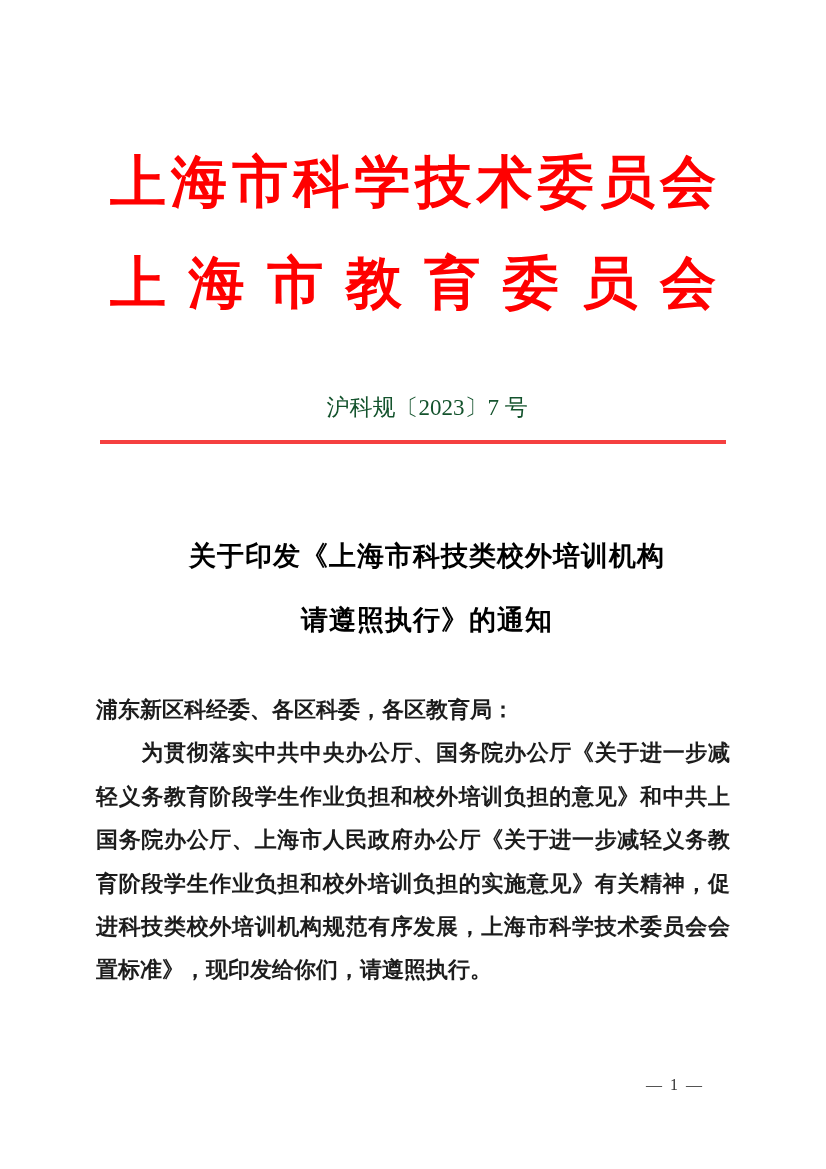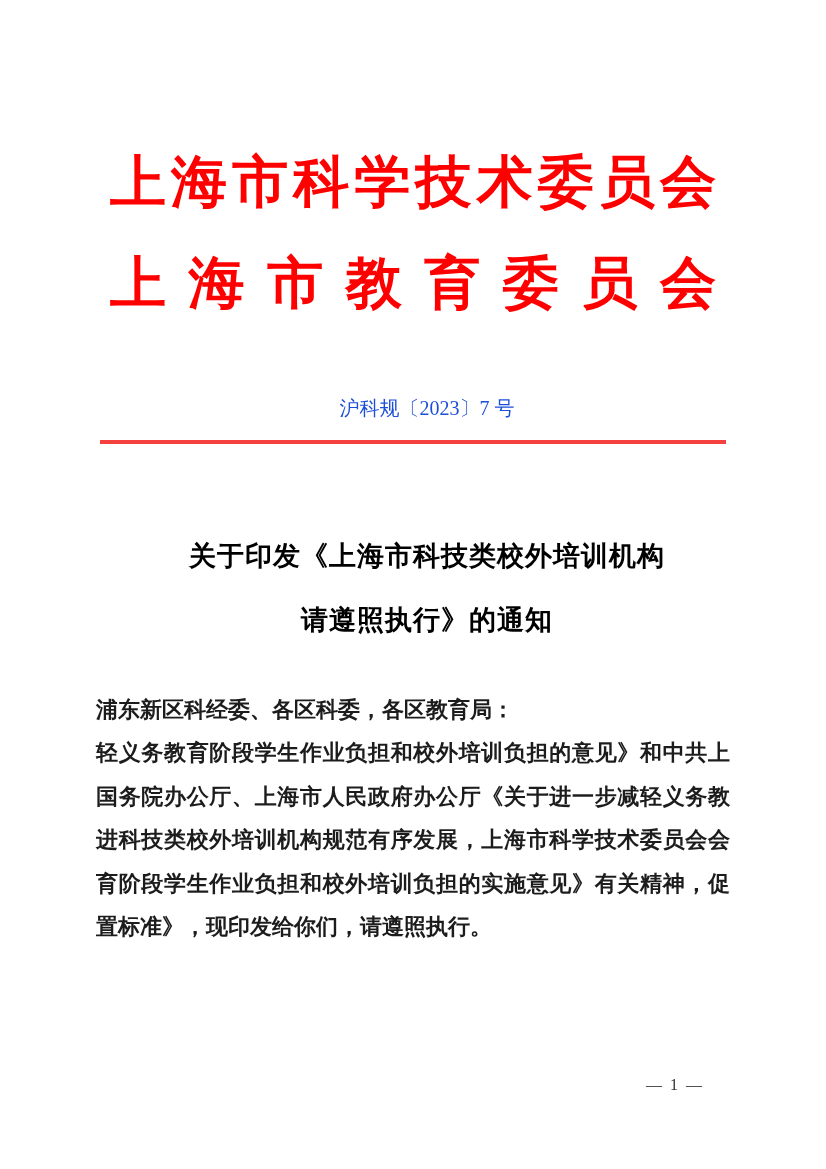--- a/index.html
+++ b/index.html
@@ -31,22 +31,22 @@
   }
   .header-line.l1 { top: 151px; }
   .header-line.l2 { top: 252px; }
 
   .doc-number {
     position: absolute;
     left: 96px;
     top: 393px;
     width: 662px;
     text-align: center;
-    font-size: 20px;
-    color: #1d4ed8;
+    font-size: 23px;
+    color: #14532d;
     line-height: 30px;
   }
 
   .divider {
     position: absolute;
     left: 100px;
     top: 440px;
     width: 626px;
     height: 4px;
     background: #f54040;
@@ -125,22 +125,23 @@
 
   <div class="divider"></div>
 
   <div class="title-block">
     <div>关于印发《上海市科技类校外培训机构</div>
     <div>请遵照执行》的通知</div>
   </div>
 
   <div class="body-block">
     <div class="body-line">浦东新区科经委、各区科委，各区教育局：</div>
+    <div class="body-line j">　　为贯彻落实中共中央办公厅、国务院办公厅《关于进一步减</div>
     <div class="body-line j">轻义务教育阶段学生作业负担和校外培训负担的意见》和中共上</div>
     <div class="body-line j">国务院办公厅、上海市人民政府办公厅《关于进一步减轻义务教</div>
+    <div class="body-line j">育阶段学生作业负担和校外培训负担的实施意见》有关精神，促</div>
     <div class="body-line j">进科技类校外培训机构规范有序发展，上海市科学技术委员会会</div>
-    <div class="body-line j">育阶段学生作业负担和校外培训负担的实施意见》有关精神，促</div>
     <div class="body-line">置标准》，现印发给你们，请遵照执行。</div>
   </div>
 
   <div class="page-number">— 1 —</div>
 
 </div>
 
 </body></html>

